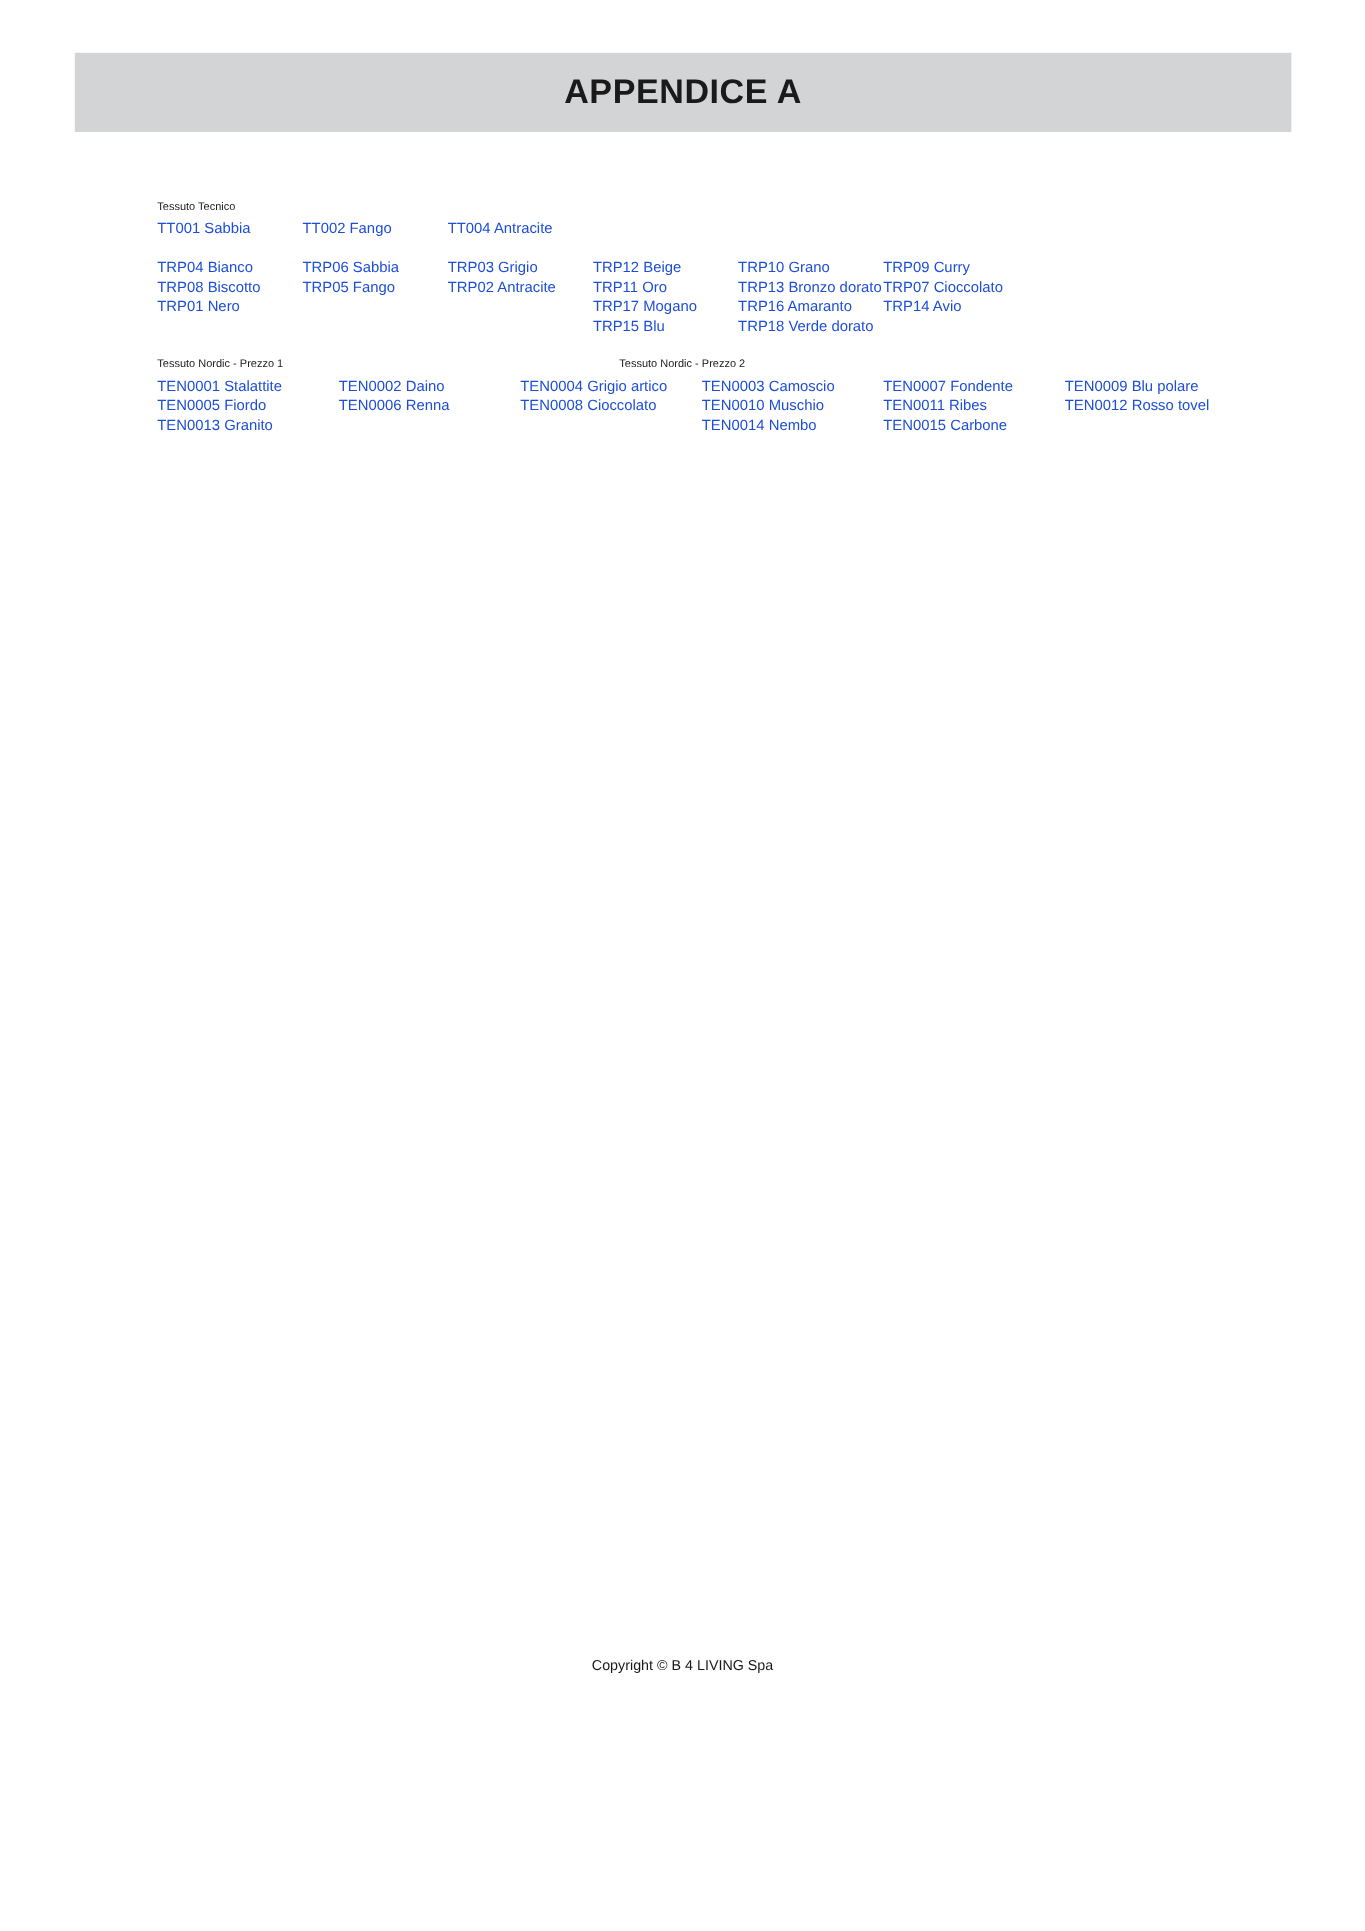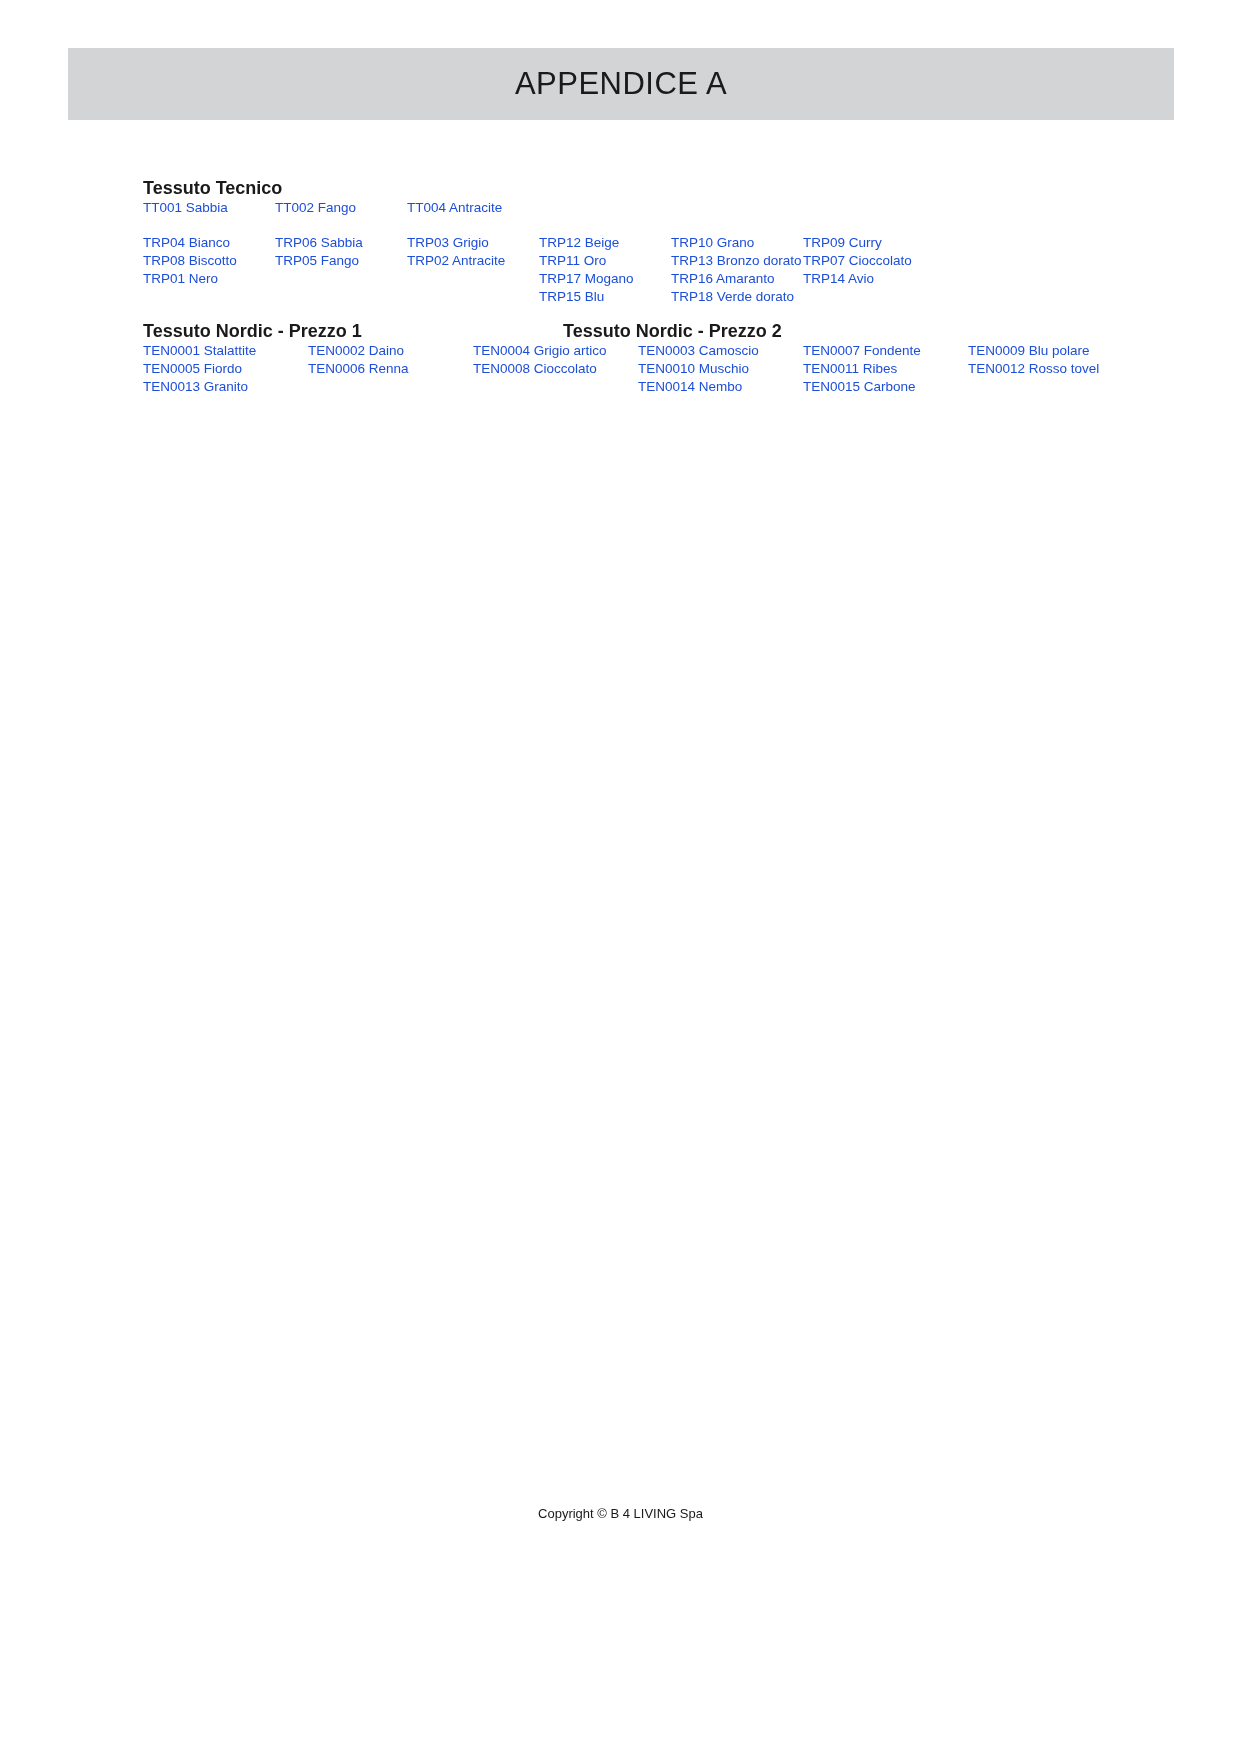--- a/index.html
+++ b/index.html
@@ -28,41 +28,41 @@
     top: 48px;
     width: 1106px;
     height: 72px;
     background: #d3d4d6;
     display: flex;
     align-items: center;
     justify-content: center;
   }
   .title-banner .title-text {
     font-size: 31px;
-    font-weight: normal;
+    font-weight: bold;
     letter-spacing: 0.5px;
     color: #1a1a1a;
   }
 
   
   .content {
     position: absolute;
     left: 143px;
     top: 180px;
     width: 1000px;
   }
 
   .group {
     margin-bottom: 17px;
   }
 
   .group-heads {
     display: flex;
-    font-size: 18px;
-    font-weight: bold;
+    font-size: 10px;
+    font-weight: normal;
     color: #1a1a1a;
     line-height: 17px;
     margin-bottom: 2px;
   }
   .head-left {
     width: 420px;
     flex: 0 0 420px;
   }
   .head-right {
     flex: 1 1 auto;

